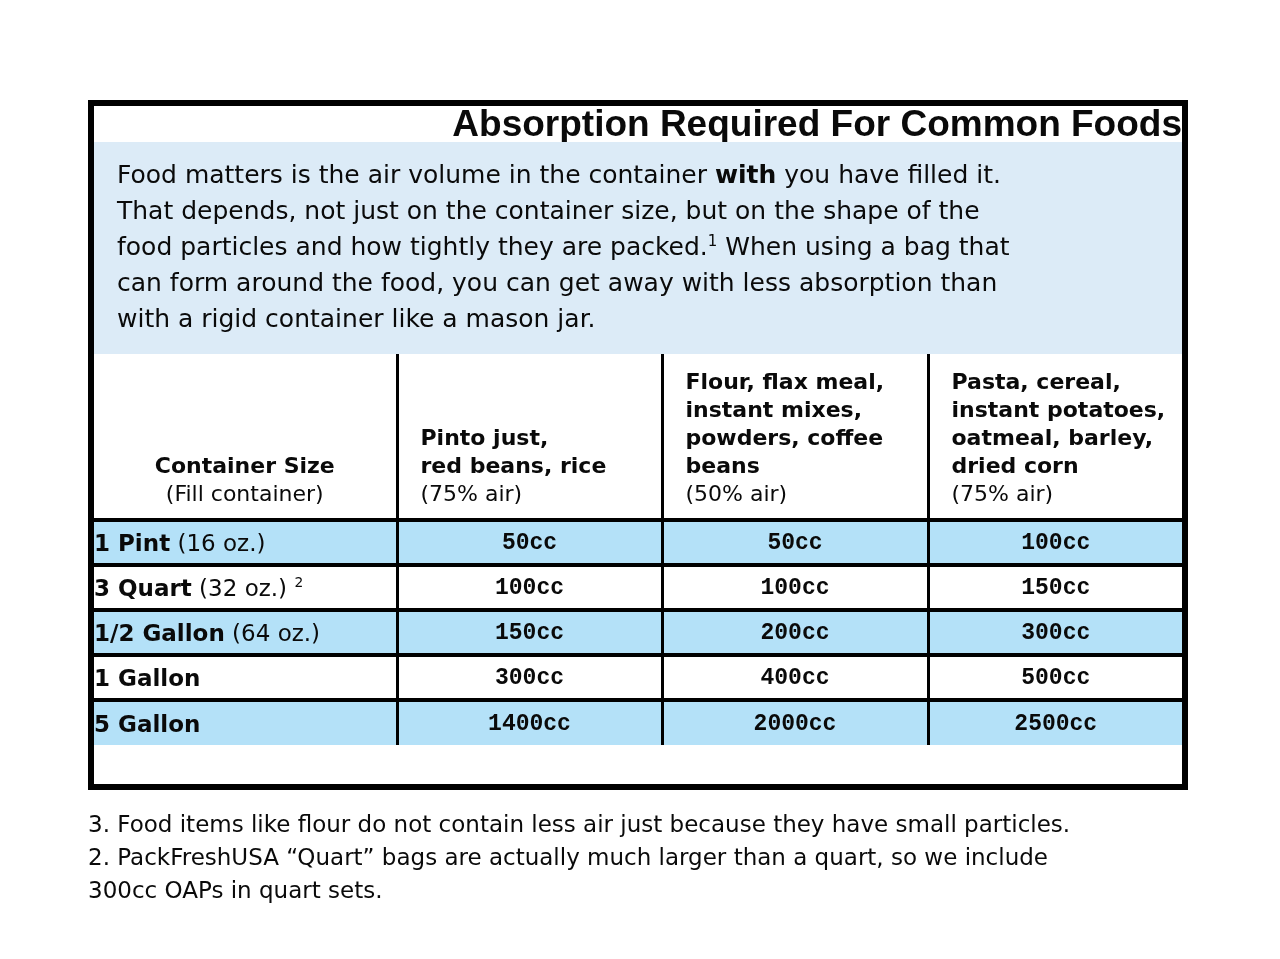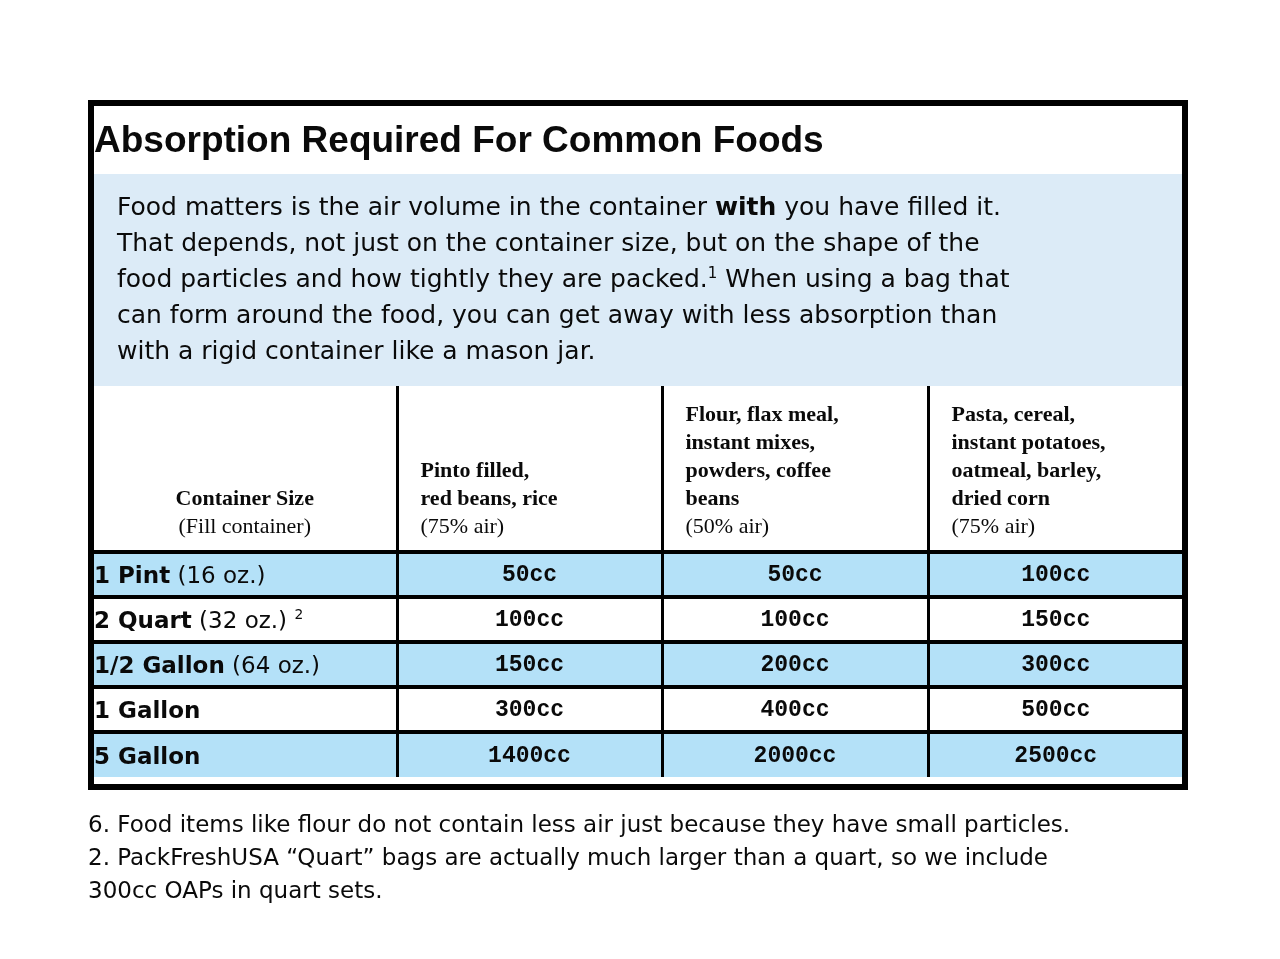--- a/index.html
+++ b/index.html
@@ -22,24 +22,24 @@
     left: 88px;
     top: 100px;
     width: 1100px;
     height: 690px;
     border: 6px solid #000;
     background: #fff;
     display: flex;
     flex-direction: column;
   }
   .title-band {
-    height: 68px;
+    height: 36px;
     display: flex;
     align-items: center;
-    justify-content: flex-start;
+    justify-content: flex-end;
   }
   .title-band h1 {
     font-family: "Liberation Sans", sans-serif;
     font-weight: bold;
     font-size: 37px;
     letter-spacing: 0px;
     white-space: nowrap;
   }
   .intro-band {
     height: 212px;
@@ -67,21 +67,20 @@
   col.c3 { width: 266px; }
   col.c4 { width: 254px; }
   thead th {
     height: 166px;
     vertical-align: bottom;
     background: #fff;
     font-weight: bold;
     font-size: 22px;
     line-height: 28px;
     padding-bottom: 10px;
-    font-family: Liberation Serif, serif;
   }
   th.center { text-align: center; }
   th.left { text-align: left; padding-left: 22px; padding-right: 6px; }
   .head-title { white-space: pre-line; font-weight: bold; }
   .head-sub { font-weight: normal; }
   .vline { border-left: 3px solid #000; }
   tbody tr { border-top: 4px solid #000; }
   tbody tr.blue { background: var(--row-blue); }
   tbody td {
     height: 45px;
@@ -127,21 +126,21 @@
         <col class="c3">
         <col class="c4">
     </colgroup>
     <thead>
       <tr>
         <th class="center">
           <div class="head-title">Container Size</div>
           <div class="head-sub">(Fill container)</div>
         </th>
         <th class="left vline">
-          <div class="head-title">Pinto filled,
+          <div class="head-title">Pinto just,
 red beans, rice</div>
           <div class="head-sub">(75% air)</div>
         </th>
         <th class="left vline">
           <div class="head-title">Flour, flax meal,
 instant mixes,
 powders, coffee
 beans</div>
           <div class="head-sub">(50% air)</div>
         </th>
@@ -155,21 +154,21 @@
       </tr>
     </thead>
     <tbody>
       <tr class="blue">
         <td class="size-cell"><span class="b">1 Pint</span><span> (16 oz.)</span><sup></sup></td>
         <td class="val vline">50cc</td>
         <td class="val vline">50cc</td>
         <td class="val vline">100cc</td>
       </tr>
       <tr>
-        <td class="size-cell"><span class="b">2 Quart</span><span> (32 oz.) </span><sup>2</sup></td>
+        <td class="size-cell"><span class="b">3 Quart</span><span> (32 oz.) </span><sup>2</sup></td>
         <td class="val vline">100cc</td>
         <td class="val vline">100cc</td>
         <td class="val vline">150cc</td>
       </tr>
       <tr class="blue">
         <td class="size-cell"><span class="b">1/2 Gallon</span><span> (64 oz.)</span><sup></sup></td>
         <td class="val vline">150cc</td>
         <td class="val vline">200cc</td>
         <td class="val vline">300cc</td>
       </tr>
@@ -183,16 +182,16 @@
         <td class="size-cell"><span class="b">5 Gallon</span><span></span><sup></sup></td>
         <td class="val vline">1400cc</td>
         <td class="val vline">2000cc</td>
         <td class="val vline">2500cc</td>
       </tr>
     </tbody>
   </table>
 </div>
 
 <div class="footnotes">
-  <p class="footnote">6. Food items like flour do not contain less air just because they have small particles.</p>
+  <p class="footnote">3. Food items like flour do not contain less air just because they have small particles.</p>
   <p class="footnote">2. PackFreshUSA “Quart” bags are actually much larger than a quart, so we include
 300cc OAPs in quart sets.</p>
 </div>
 
 </body></html>

